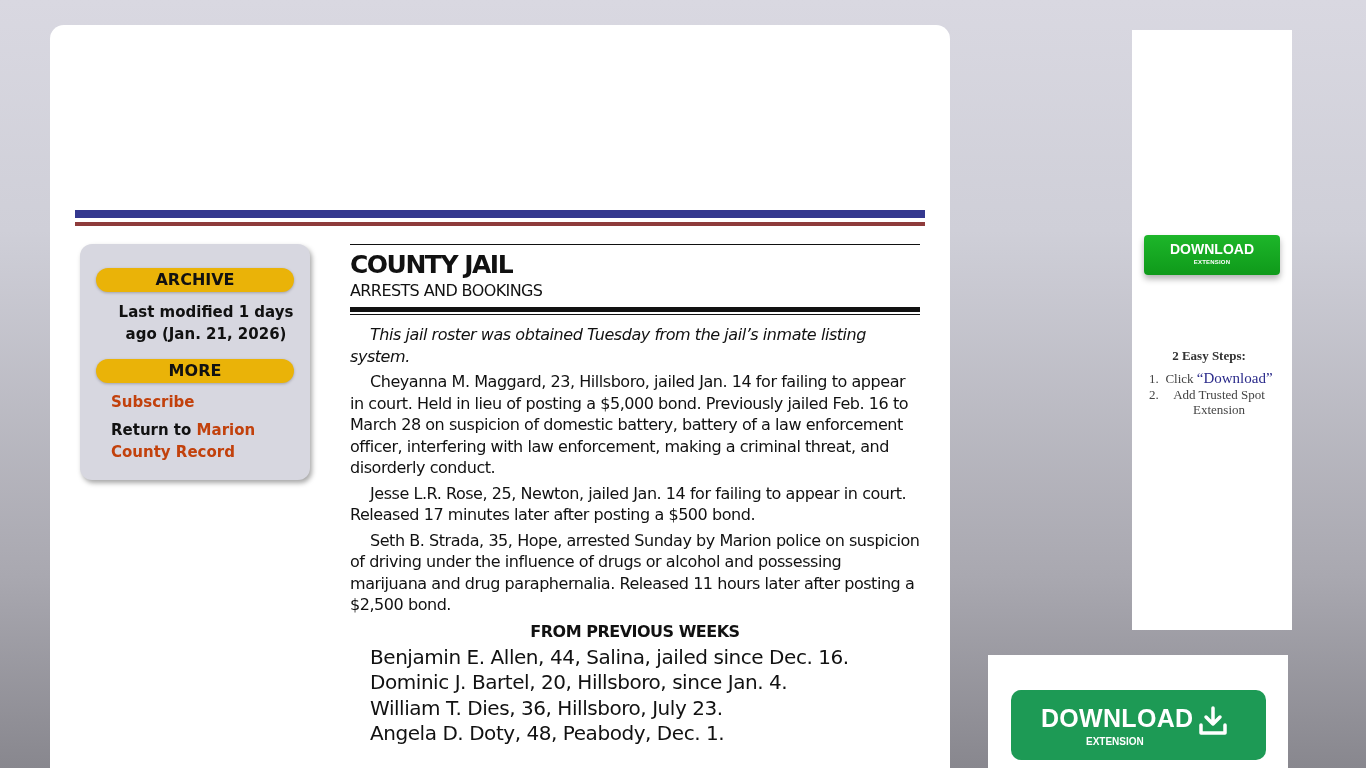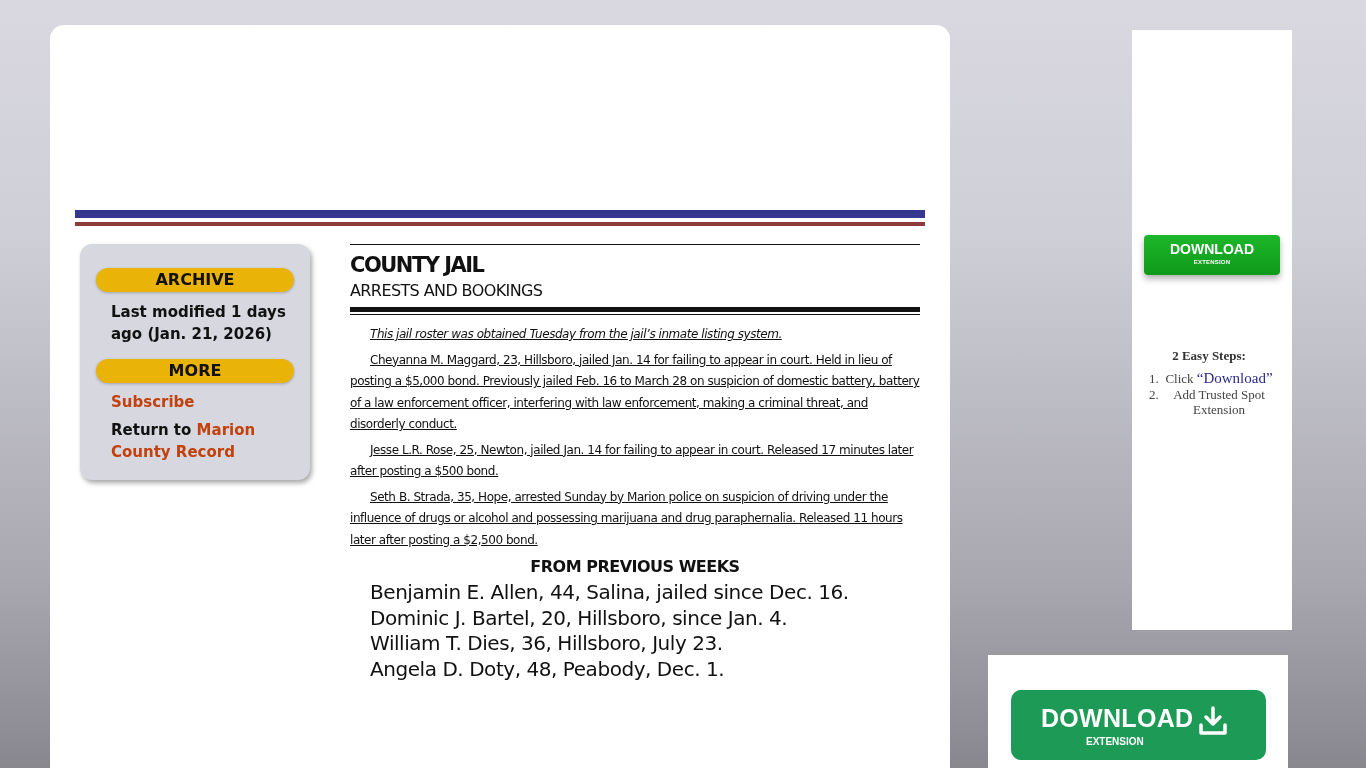--- a/index.html
+++ b/index.html
@@ -87,21 +87,21 @@
     color: #111;
   }
   .top-thin {
     height: 1px;
     background: #111;
     margin-bottom: 4px;
   }
   .headline {
     font-family: "DejaVu Sans", sans-serif;
     font-weight: bold;
-    font-size: 21px;
+    font-size: 25px;
     letter-spacing: -1.5px;
     line-height: 32px;
     margin: 0;
   }
   .subhead {
     font-size: 16px;
     letter-spacing: -0.6px;
     line-height: 20px;
     margin: 0 0 6px 0;
   }
@@ -109,26 +109,25 @@
     height: 5px;
     background: #111;
   }
   .thin-rule {
     height: 1px;
     background: #111;
     margin-top: 2px;
     margin-bottom: 9px;
   }
   .para {
-    font-size: 12px;
+    font-size: 16px;
     line-height: 21.5px;
     letter-spacing: -0.45px;
     text-indent: 20px;
     margin: 0 0 4px 0;
-    text-decoration: underline;
   }
   .para.italic { font-style: italic; }
   .section-head {
     text-align: center;
     font-weight: bold;
     font-size: 16px;
     letter-spacing: -0.5px;
     margin: 5px 0 4px 0;
     line-height: 22px;
   }
@@ -244,21 +243,21 @@
 </style>
 </head>
 <body>
 
 <div class="page-card">
   <div class="rule-blue"></div>
   <div class="rule-red"></div>
 
   <div class="sidebar">
     <div class="side-pill" style="top:24px;">ARCHIVE</div>
-    <div class="side-text" style="top:57px;">Last modified 1 days ago (Jan. 21, 2026)</div>
+    <div class="side-text" style="top:57px;text-align:center;">Last modified 1 days ago (Jan. 21, 2026)</div>
     <div class="side-pill" style="top:115px;">MORE</div>
     <div class="side-text" style="top:147px;">
       <a class="side-link" href="#">Subscribe</a>
     </div>
     <div class="side-text" style="top:175px;">
       <span>Return to </span><a class="side-link" href="#">Marion County Record</a>
     </div>
   </div>
 
   <div class="article">

